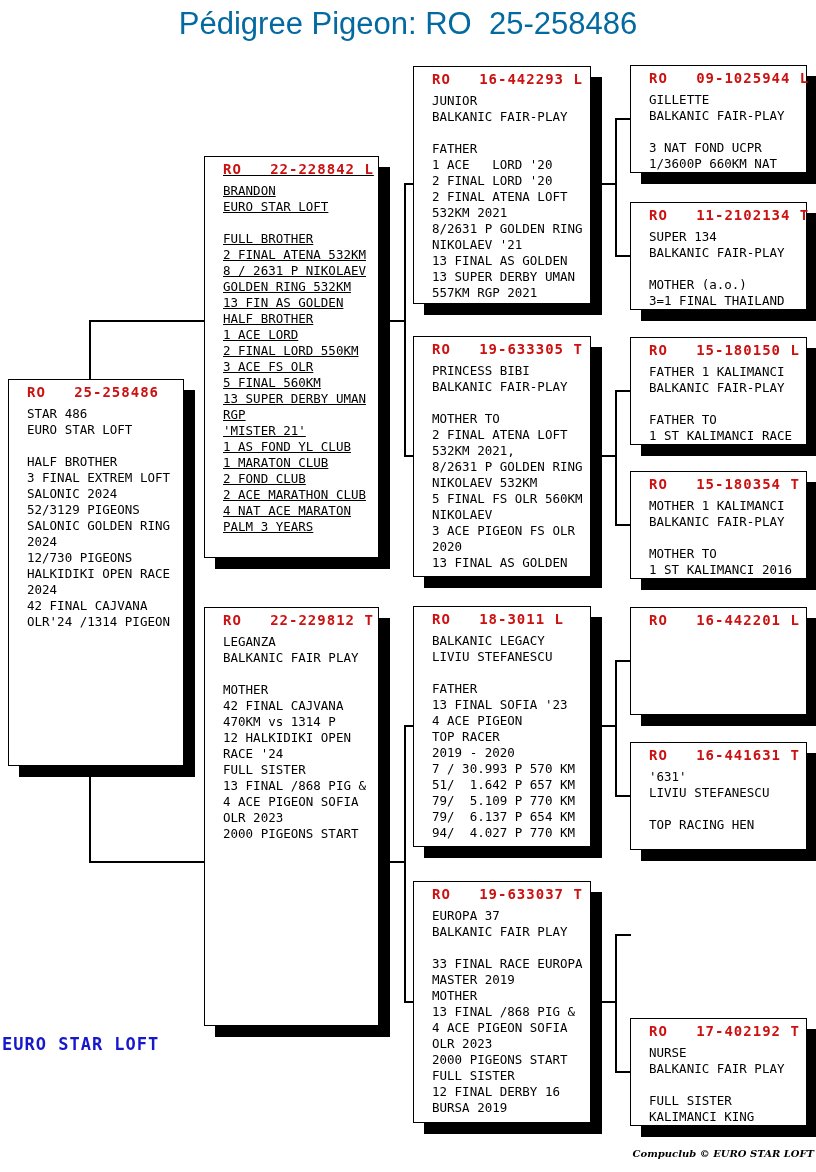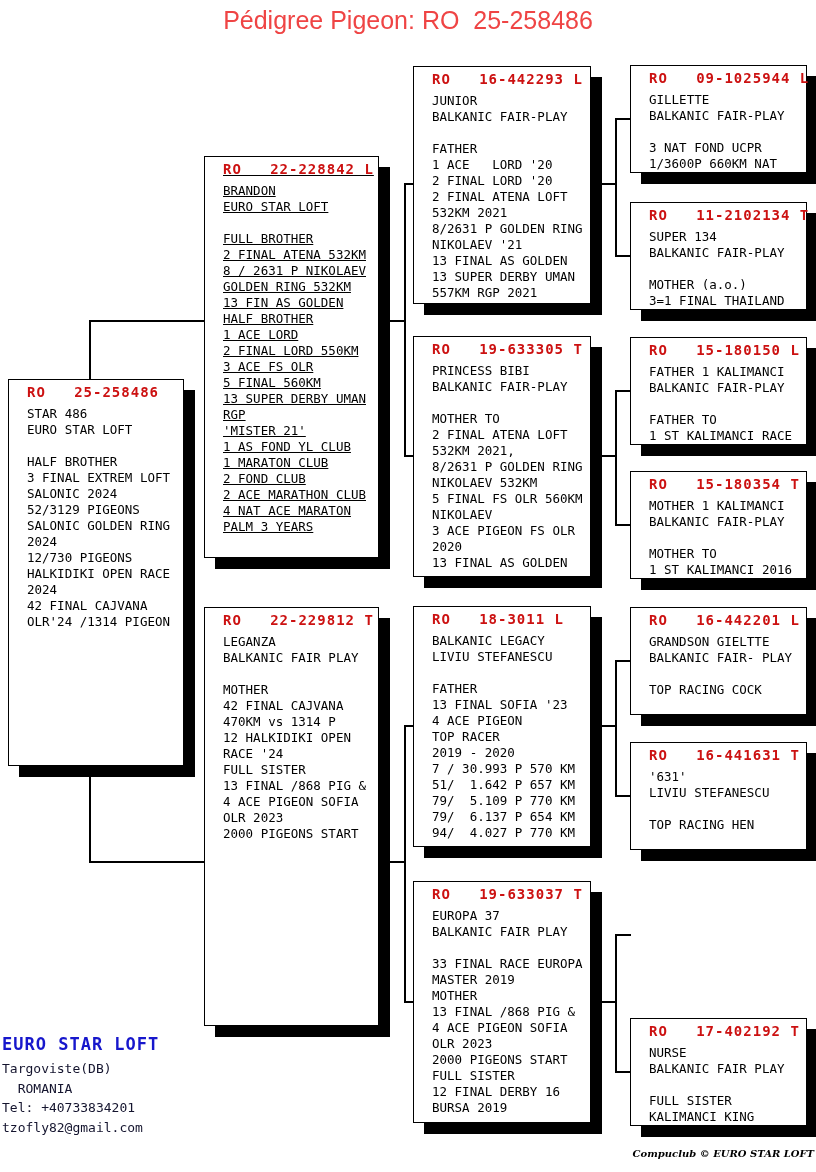--- a/index.html
+++ b/index.html
@@ -2,22 +2,22 @@
 <html><head>
 <meta charset="utf-8">
 <style>
   html,body { margin:0; padding:0; background:#fff; }
   .page {
     position:relative; width:816px; height:1172px; background:#ffffff;
     font-family:"DejaVu Sans Mono", monospace; overflow:hidden;
   }
   .title {
     position:absolute; top:6px; left:0; width:100%; text-align:center;
-    font-family:"Liberation Sans", sans-serif; font-size:25px;
-    color:#ef4444; white-space:pre;
+    font-family:"Liberation Sans", sans-serif; font-size:31px;
+    color:#0369a1; white-space:pre;
   }
   .ln { position:absolute; background:#000; }
   .pbox {
     position:absolute; background:#fff; border:1px solid #000;
     box-shadow:11px 11px 0 #000; box-sizing:border-box; padding:4px 2px 0 18px;
   }
   .ring {
     color:#cc1111; font-weight:bold; font-size:14px; letter-spacing:1px;
     white-space:pre; margin-bottom:6px;
   }
@@ -246,44 +246,36 @@
   <div class="pbox b-g4-3">
     <div class="ring">RO   15-180354 T</div>
     <div class="blines">MOTHER 1 KALIMANCI
 BALKANIC FAIR-PLAY
 
 MOTHER TO
 1 ST KALIMANCI 2016</div>
   </div>
   <div class="pbox b-g4-4">
     <div class="ring">RO   16-442201 L</div>
-    <div class="blines">GRANDSON GIELTTE
-BALKANIC FAIR- PLAY
-
-TOP RACING COCK</div>
   </div>
   <div class="pbox b-g4-5">
     <div class="ring">RO   16-441631 T</div>
     <div class="blines">'631'
 LIVIU STEFANESCU
 
 TOP RACING HEN</div>
   </div>
   <div class="pbox b-g4-7">
     <div class="ring">RO   17-402192 T</div>
     <div class="blines">NURSE
 BALKANIC FAIR PLAY
 
 FULL SISTER
 KALIMANCI KING</div>
   </div>
 
   <div class="contact">
     <div class="loft-name">EURO STAR LOFT</div>
-    <div class="contact-lines">Targoviste(DB)
-  ROMANIA
-Tel: +40733834201
-tzofly82@gmail.com</div>
   </div>
 
   <div class="footer">Compuclub © EURO STAR LOFT</div>
 
 </div>
 
 </body></html>

